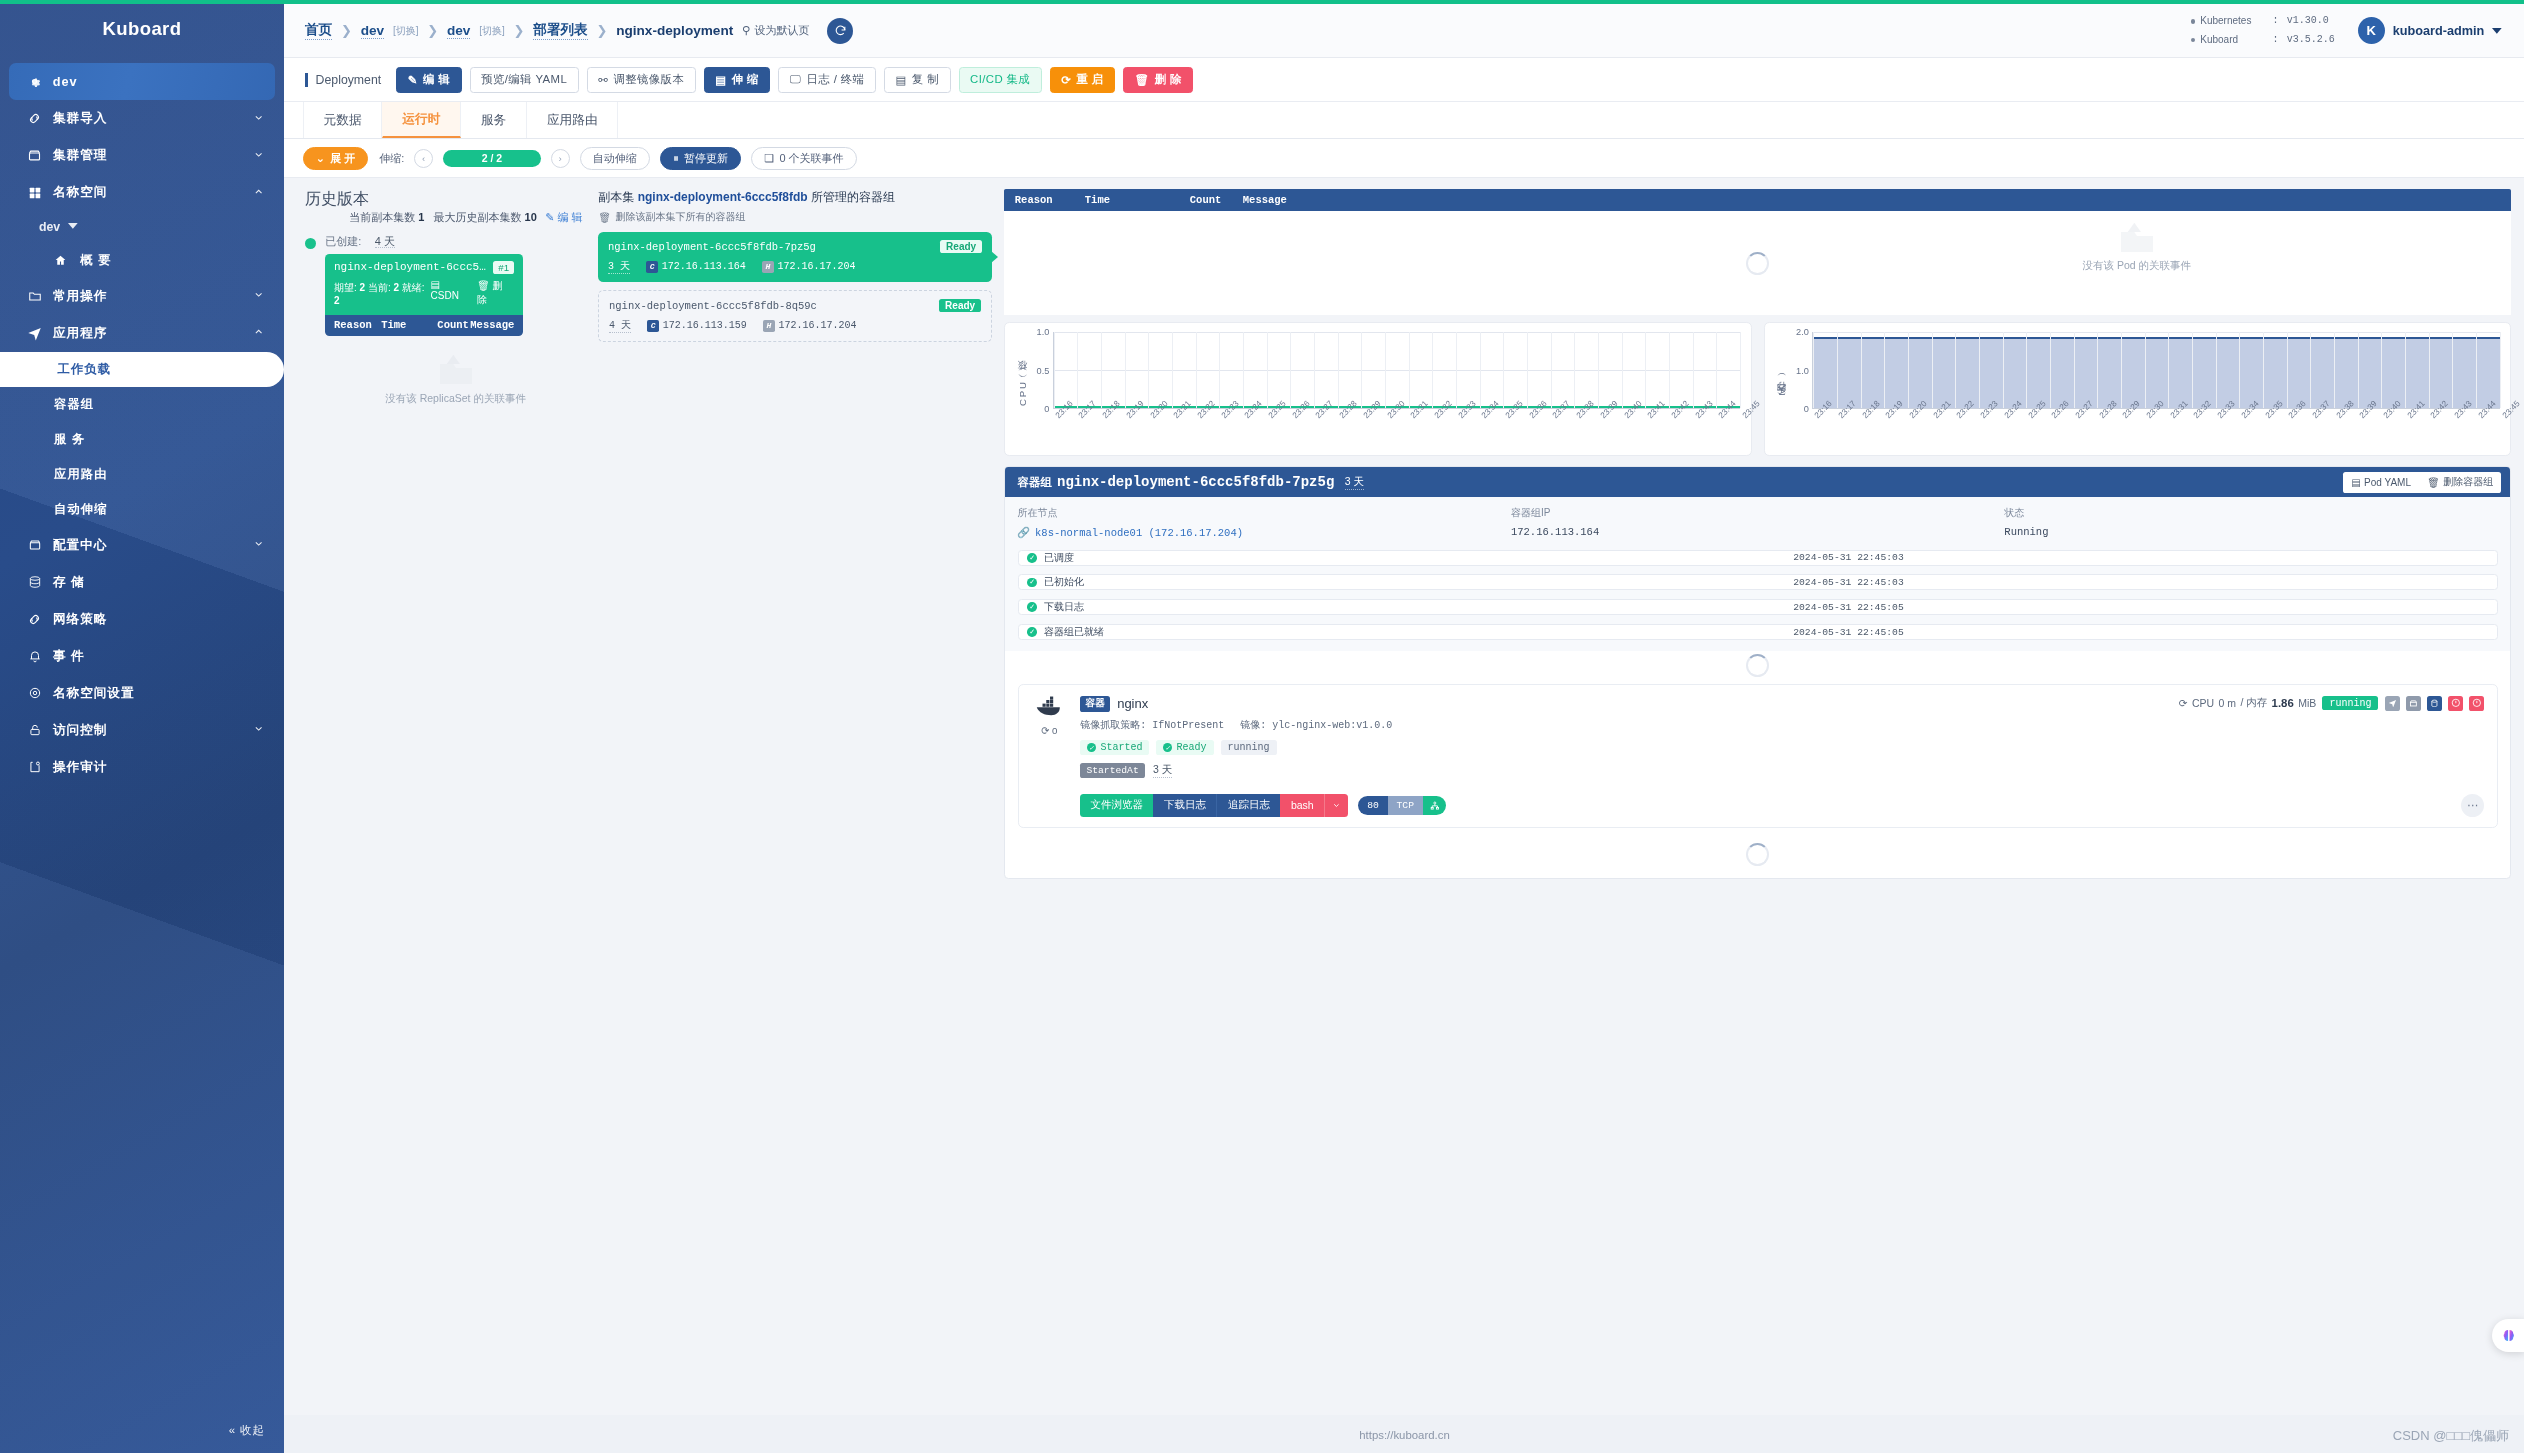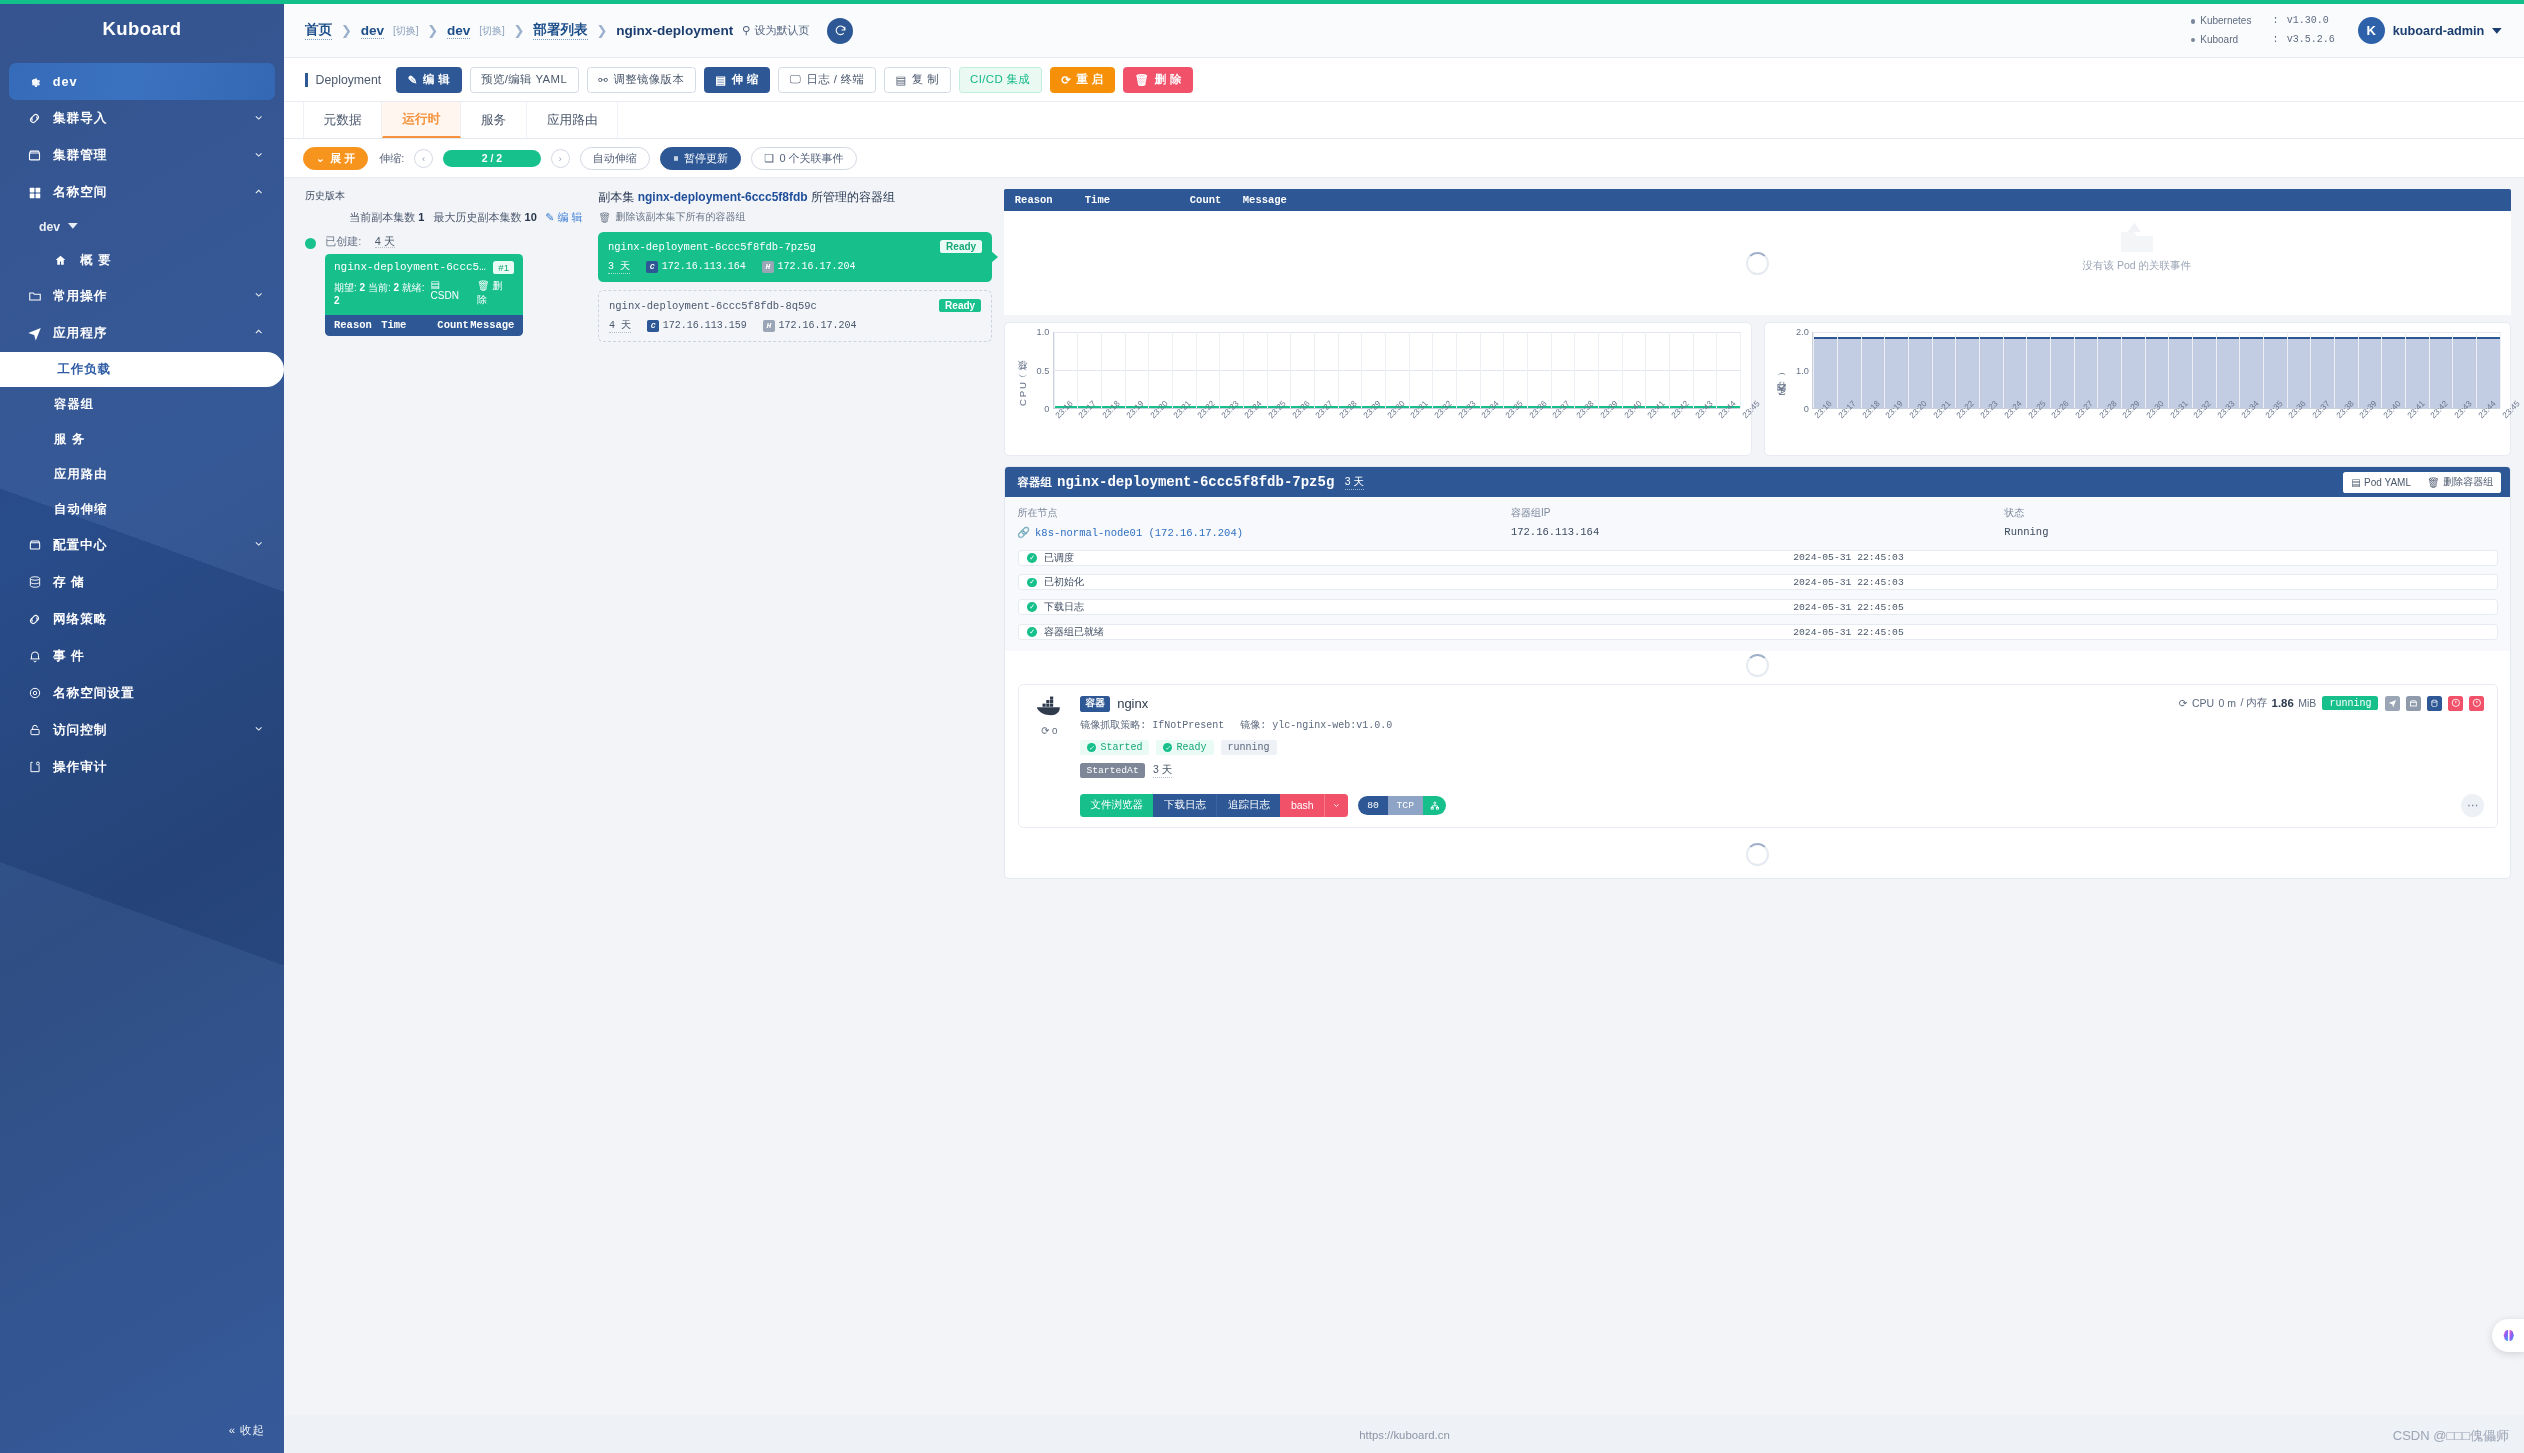--- a/index.html
+++ b/index.html
@@ -125,21 +125,21 @@
   .pill.navy { background:#2d5795; border-color:#2d5795; color:#fff; }
   .scale-lbl { font-size:11px; color:#5a667c; margin-left:1.8px; }
   .circ-btn { width:19.3px; height:19.3px; border-radius:50%; border:0.9px solid #d3d9e3; background:#fff; color:#94a2b8; display:flex; align-items:center; justify-content:center; font-size:9.7px; cursor:pointer; }
   .scale-bar { width:98px; height:17.6px; border-radius:9.7px; background:#17c18c; color:#fff; font-size:10.5px; display:flex; align-items:center; justify-content:center; font-weight:600; }
 
   
   .content { flex:1; display:flex; gap:0; padding: 10.5px 14px 0 14px; overflow:hidden; }
   .left-col { width: 694px; flex:0 0 694px; display:flex; gap:12.3px; padding-left:7px; }
   .right-col { flex:1; min-width:0; padding-left:12.3px; }
 
-  .sec-title { font-size:10px; color:#3f4d63; margin-bottom:7px; }
+  .sec-title { font-size:16px; color:#3f4d63; }
   .hist-meta { font-size:11px; color:#4f5b70; text-align:right; padding-right:3.5px; }
   .hist-meta b { color:#26344a; }
   .hist-meta .edit { color:#3d7fd4; cursor:pointer; margin-left:5.3px; }
 
   .rs-timeline { display:flex; align-items:flex-start; gap:8.8px; margin-top:8.8px; }
   .rs-dot { width:11.4px; height:11.4px; border-radius:50%; background:#19c18c; margin-top:4.4px; flex:0 0 11.4px; }
   .rs-created { font-size:11px; color:#6a7688; }
   .rs-created b { color:#4b5869; font-weight:400; border-bottom:0.9px dotted #b6bfcd; margin-left:10.5px; }
 
   .rs-card { width: 198px; border-radius:4.4px; overflow:hidden; margin-top:5.3px; }
@@ -675,20 +675,29 @@
                   </div>
                 </div>
                 <div class="evt-head">
                   <span>Reason</span>
                   <span>Time</span>
                   <span>Count</span>
                   <span>Message</span>
                 </div>
               </div>
 
+              <div class="empty-box">
+                <span class="noevt-img">
+                  <svg width="40" height="32" viewBox="0 0 60 48" fill="#e6e9ef">
+                      <path d="M6 18h20l4 6h24v24H6z"></path>
+                      <path d="M26 4l10 14H16z" fill="#dfe3ea"></path>
+                    </svg>
+                </span>
+                <span class="txt">没有该 ReplicaSet 的关联事件</span>
+              </div>
             </div>
           </div>
         </div>
 
         <div class="pods-col">
           <div class="pods-title">
             <span>副本集</span>
             <b>nginx-deployment-6ccc5f8fdb</b>
             <span>所管理的容器组</span>
           </div>

